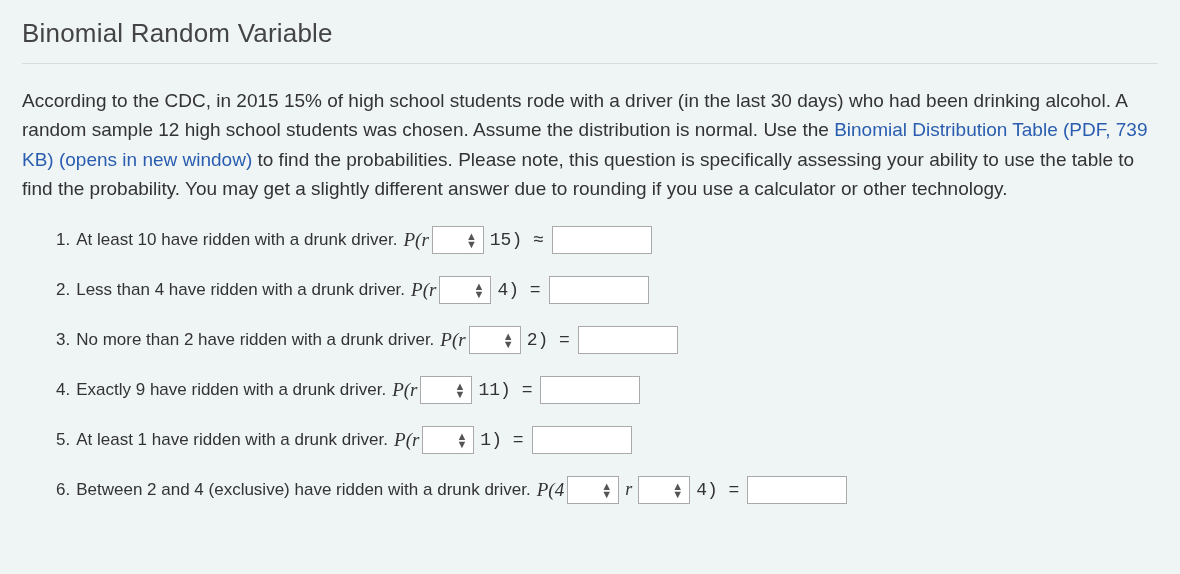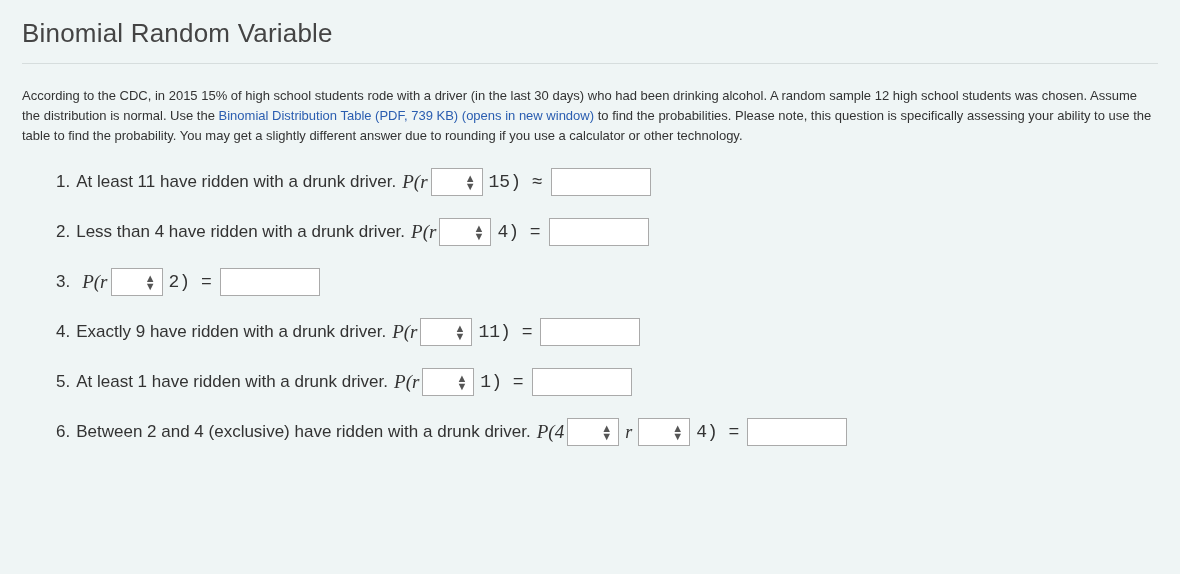--- a/index.html
+++ b/index.html
@@ -22,21 +22,21 @@
     font-weight: 300;
     color: #444;
     letter-spacing: 0.2px;
   }
   hr.divider {
     border: none;
     border-top: 1px solid #d6dddd;
     margin: 14px 0 22px 0;
   }
   .intro {
-    font-size: 13px;
+    font-size: 19px;
     line-height: 1.55;
     color: #333;
   }
   .intro a {
     color: #2a5db0;
     text-decoration: none;
   }
   .questions {
     margin-top: 22px;
     margin-left: 34px;
@@ -107,21 +107,21 @@
 <div class="intro">
   <span>According to the CDC, in 2015 15% of high school students rode with a driver (in the last 30 days) who had been drinking alcohol. A random sample 12 high school students was chosen. Assume the distribution is normal. Use the </span>
   <a href="#">Binomial Distribution Table (PDF, 739 KB) (opens in new window)</a>
   <span> to find the probabilities. Please note, this question is specifically assessing your ability to use the table to find the probability. You may get a slightly different answer due to rounding if you use a calculator or other technology.</span>
 </div>
 
 <div class="questions">
 
   <div class="qrow">
     <span class="num">1.</span>
-    <span>At least 11 have ridden with a drunk driver. </span>
+    <span>At least 10 have ridden with a drunk driver. </span>
     <span class="math-p">P(r</span>
     <span class="op-select">
       <span class="spin">
           <span>▲</span>
           <span>▼</span>
         </span>
     </span>
     <span class="after-op">15) ≈</span>
     <input class="answer-input" type="text" style="">
   </div>
@@ -135,20 +135,21 @@
           <span>▲</span>
           <span>▼</span>
         </span>
     </span>
     <span class="after-op">4) =</span>
     <input class="answer-input" type="text" style="">
   </div>
 
   <div class="qrow">
     <span class="num">3.</span>
+    <span>No more than 2 have ridden with a drunk driver. </span>
     <span class="math-p">P(r</span>
     <span class="op-select">
       <span class="spin">
           <span>▲</span>
           <span>▼</span>
         </span>
     </span>
     <span class="after-op">2) =</span>
     <input class="answer-input" type="text" style="">
   </div>

